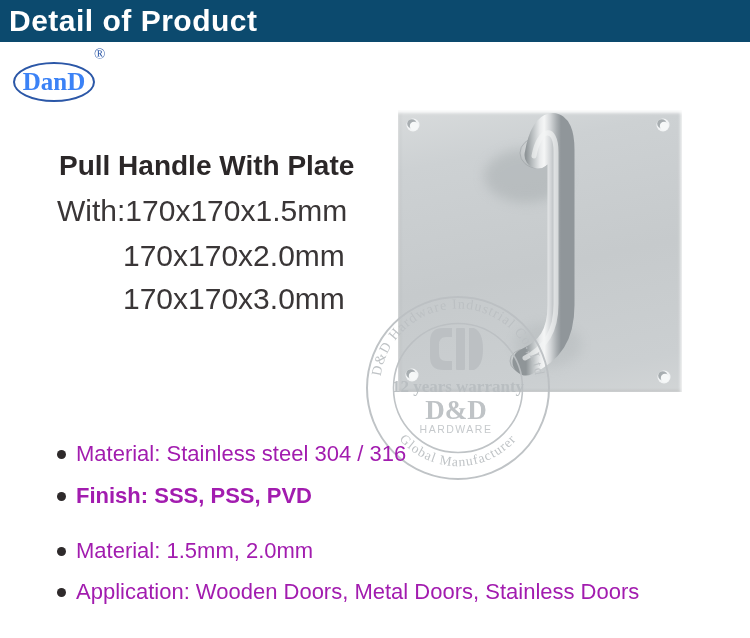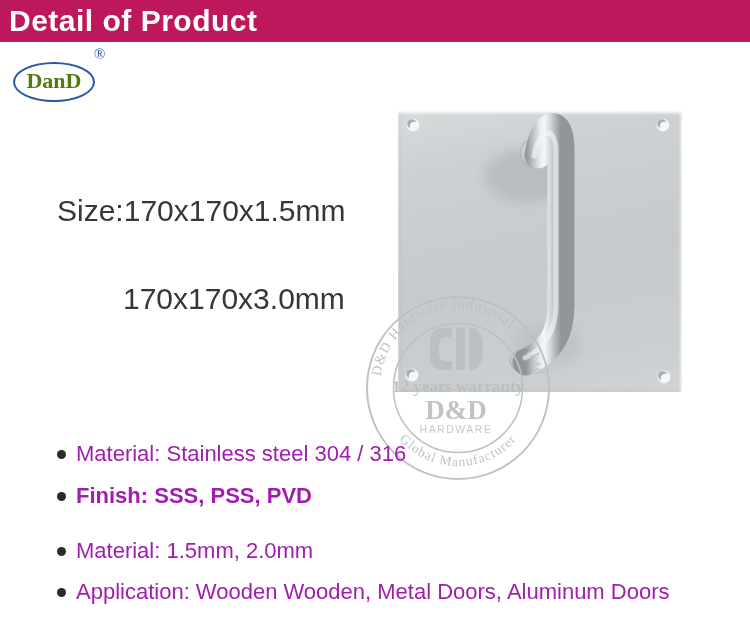--- a/index.html
+++ b/index.html
@@ -5,36 +5,36 @@
   * { margin:0; padding:0; box-sizing:border-box; }
   html,body { background:#ffffff; }
   .canvas {
     position:relative; width:750px; height:638px; background:#ffffff;
     overflow:hidden; font-family:"Liberation Sans", sans-serif;
   }
 
   
   .banner {
     position:absolute; left:0; top:0; width:750px; height:42px;
-    background:#be185d;
+    background:#0c4a6e;
   }
   .banner-title {
     position:absolute; left:9px; top:0; line-height:42px;
     font-size:30px; font-weight:bold; color:#ffffff; letter-spacing:0.5px;
   }
 
   
   .brand-oval {
     position:absolute; left:13px; top:62px; width:82px; height:40px;
     border:2px solid #2b57a7; border-radius:50%;
     display:flex; align-items:center; justify-content:center;
   }
   .brand-text {
     font-family:"Liberation Serif", serif; font-weight:bold;
-    font-size:22px; color:#4d7c0f; letter-spacing:0px; line-height:1;
+    font-size:25px; color:#3b82f6; letter-spacing:0px; line-height:1;
     padding-bottom:2px;
   }
   .brand-reg {
     position:absolute; left:94px; top:46px; font-size:15px; color:#2b57a7;
     font-family:"Liberation Serif", serif;
   }
 
   
   .product-title {
     position:absolute; left:59px; top:150px;
@@ -91,21 +91,23 @@
     <span class="banner-title">Detail of Product</span>
   </header>
 
   <div>
     <div class="brand-oval">
       <span class="brand-text">DanD</span>
     </div>
     <span class="brand-reg">®</span>
   </div>
 
-  <div class="size-line size-line-1"><span>Size:</span><span>170x170x1.5mm</span></div>
+  <h1 class="product-title">Pull Handle With Plate</h1>
+  <div class="size-line size-line-1"><span>With:</span><span>170x170x1.5mm</span></div>
+  <div class="size-line size-line-2">170x170x2.0mm</div>
   <div class="size-line size-line-3">170x170x3.0mm</div>
 
   <div class="plate">
     <svg viewBox="0 0 284 282">
       <defs>
         <linearGradient id="tubeG" x1="0" y1="0" x2="1" y2="0">
           <stop offset="0" stop-color="#8f9598"></stop>
           <stop offset="0.18" stop-color="#b9bec0"></stop>
           <stop offset="0.40" stop-color="#e9ebec"></stop>
           <stop offset="0.52" stop-color="#f5f6f6"></stop>
@@ -193,17 +195,17 @@
     <li class="feature-2">
       <span class="dot"></span>
       <span>Finish: SSS, PSS, PVD</span>
     </li>
     <li class="feature-3">
       <span class="dot"></span>
       <span>Material: 1.5mm, 2.0mm</span>
     </li>
     <li class="feature-4">
       <span class="dot"></span>
-      <span>Application: Wooden Wooden, Metal Doors, Aluminum Doors</span>
+      <span>Application: Wooden Doors, Metal Doors, Stainless Doors</span>
     </li>
   </ul>
 
 </div>
 
 </body></html>

